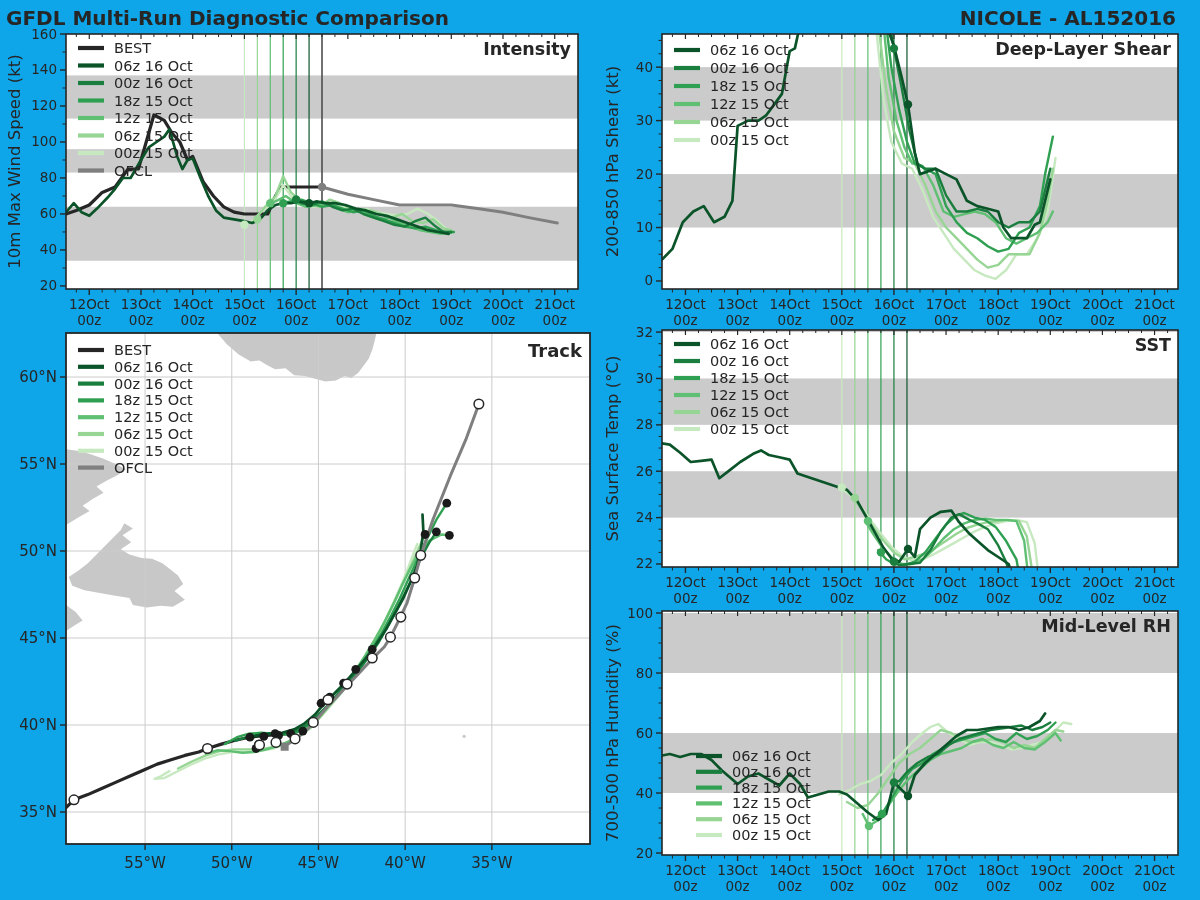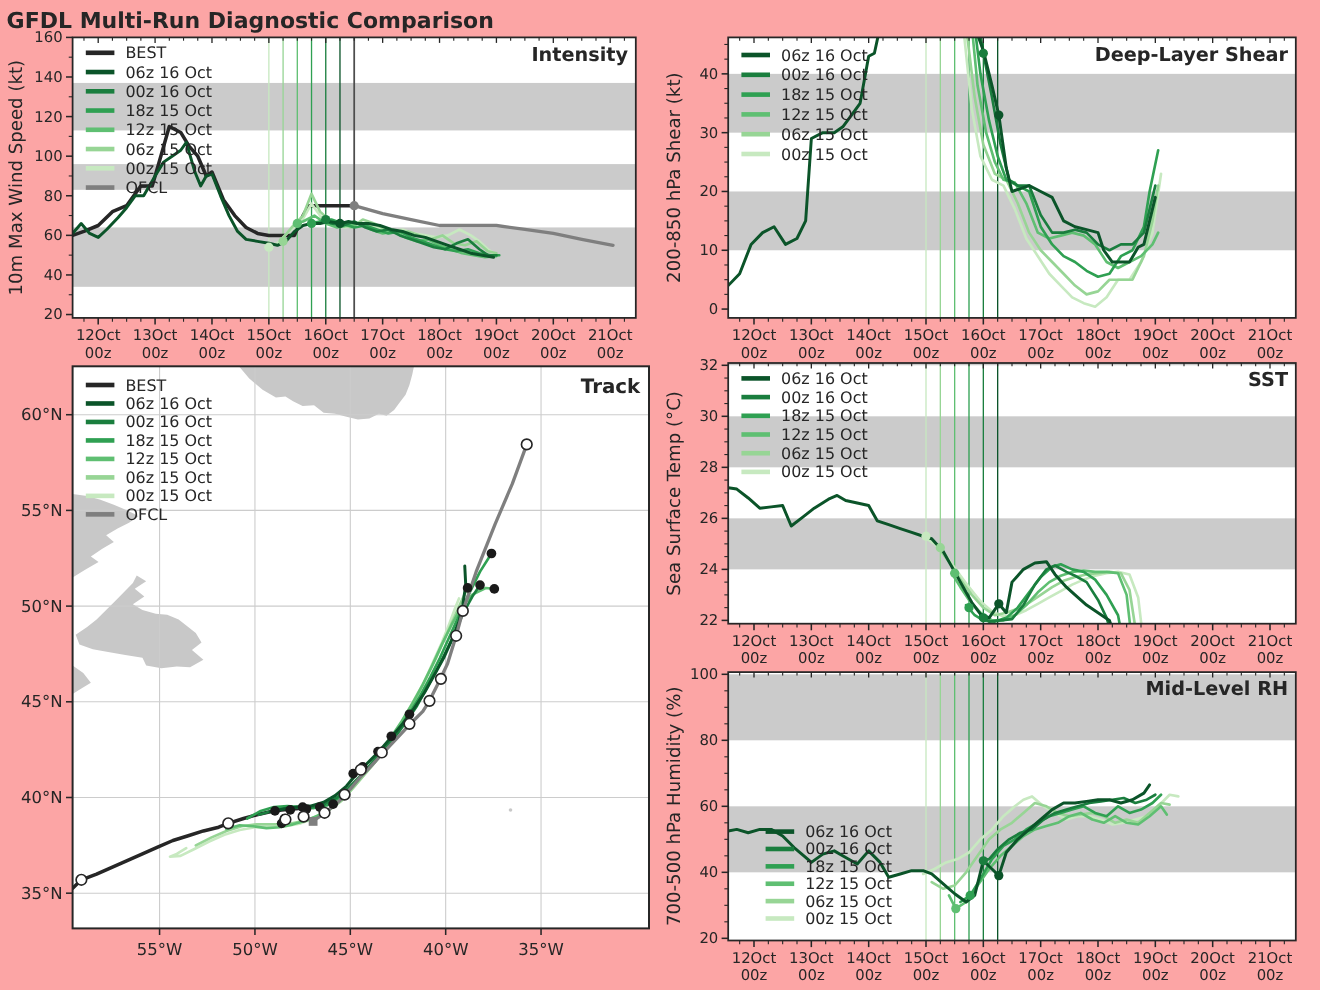--- a/index.html
+++ b/index.html
@@ -1,28 +1,29 @@
 <!DOCTYPE html>
 <html><head>
 <meta charset="utf-8">
 <style>
   html,body{margin:0;padding:0;background:#ffffff;}
-  #page{position:relative;width:1200px;height:900px;background:#fca5a5;overflow:hidden;
+  #page{position:relative;width:1200px;height:900px;background:#0ea5e9;overflow:hidden;
         font-family:"DejaVu Sans","Liberation Sans",sans-serif;color:#262626;}
   .fig-title{position:absolute;top:6px;font-size:20px;font-weight:bold;color:#262626;white-space:nowrap;}
   #title-left{left:6px;}
   #title-right{right:24px;}
   #fig{position:absolute;left:0;top:0;}
   #logo{position:absolute;left:2px;top:832px;width:170px;height:66px;}
 </style>
 </head>
 <body>
 <div id="page">
 
 <div class="fig-title" id="title-left">GFDL Multi-Run Diagnostic Comparison</div>
+<div class="fig-title" id="title-right">NICOLE - AL152016</div>
 
 <svg id="fig" width="1200" height="900">
       <g>
         <clipPath id="clip-intensity">
           <rect x="66" y="34" width="512" height="255"></rect>
         </clipPath>
         <rect x="66" y="34" width="512" height="255" fill="#ffffff"></rect>
         <g clip-path="url(#clip-intensity)">
           <rect x="66" y="206.75935074100212" width="512" height="53.987297106563204" fill="#cbcbcb"></rect>
           <rect x="66" y="149.17290049400142" width="512" height="23.394495412844037" fill="#cbcbcb"></rect>

